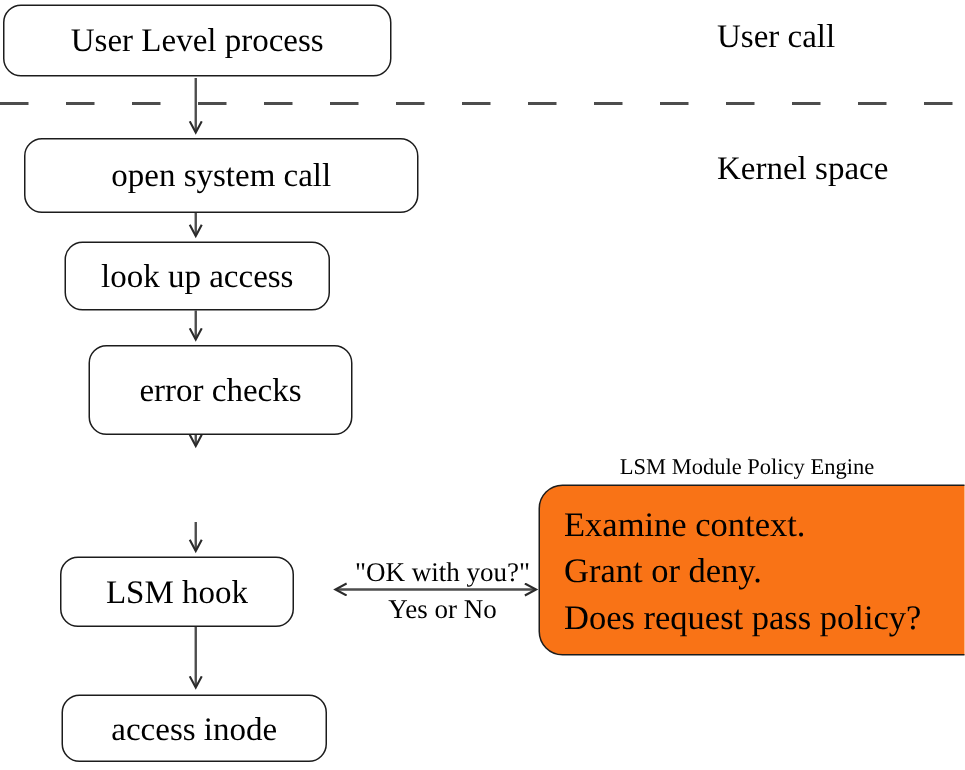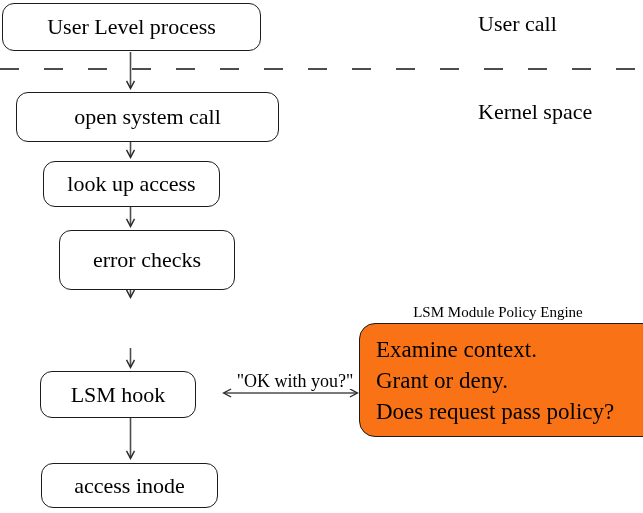--- a/index.html
+++ b/index.html
@@ -138,14 +138,15 @@
   <div class="space-label kernel-space-label">Kernel space</div>
 
   <div class="engine-title">LSM Module Policy Engine</div>
   <div class="engine-box">
     <div class="engine-line">Examine context.</div>
     <div class="engine-line">Grant or deny.</div>
     <div class="engine-line">Does request pass policy?</div>
   </div>
 
   <div class="hook-arrow-label top">"OK with you?"</div>
+  <div class="hook-arrow-label bottom">Yes or No</div>
 
 </div>
 
 </body></html>

